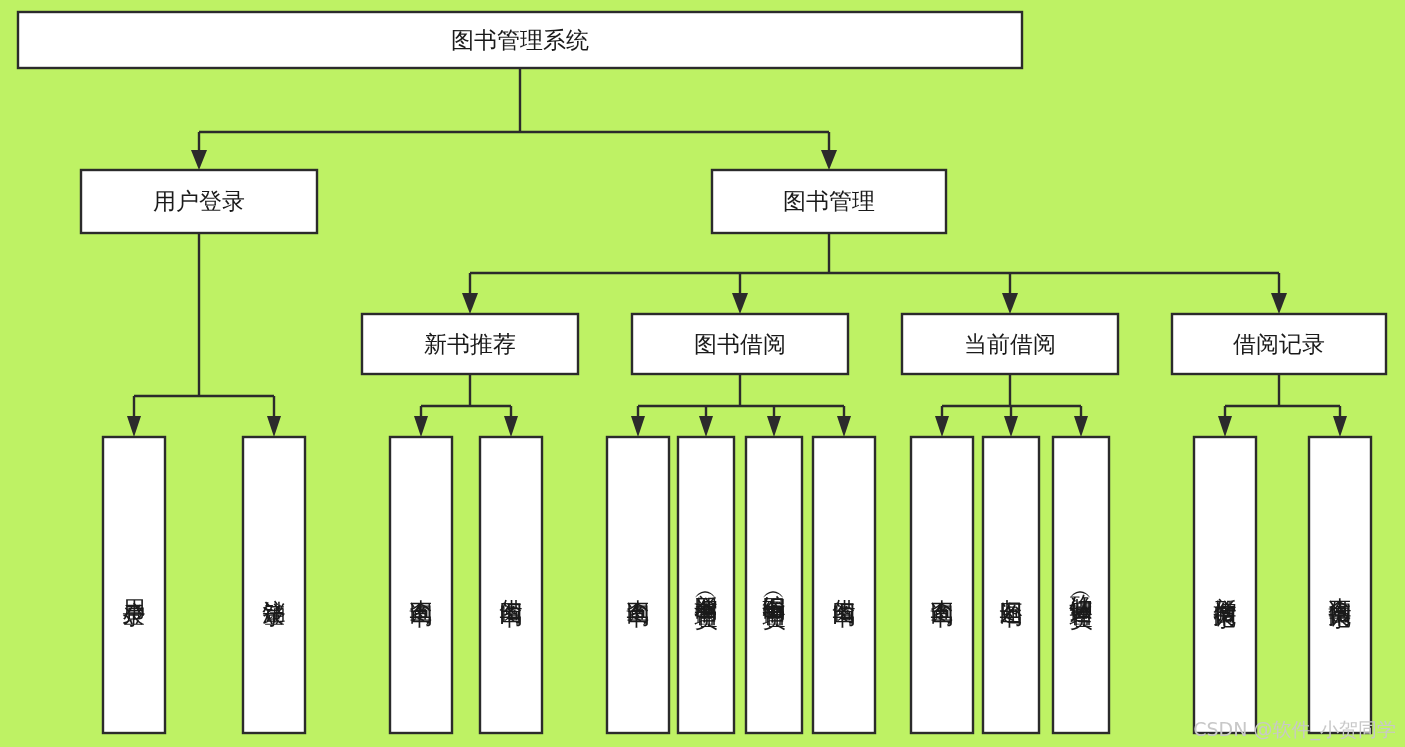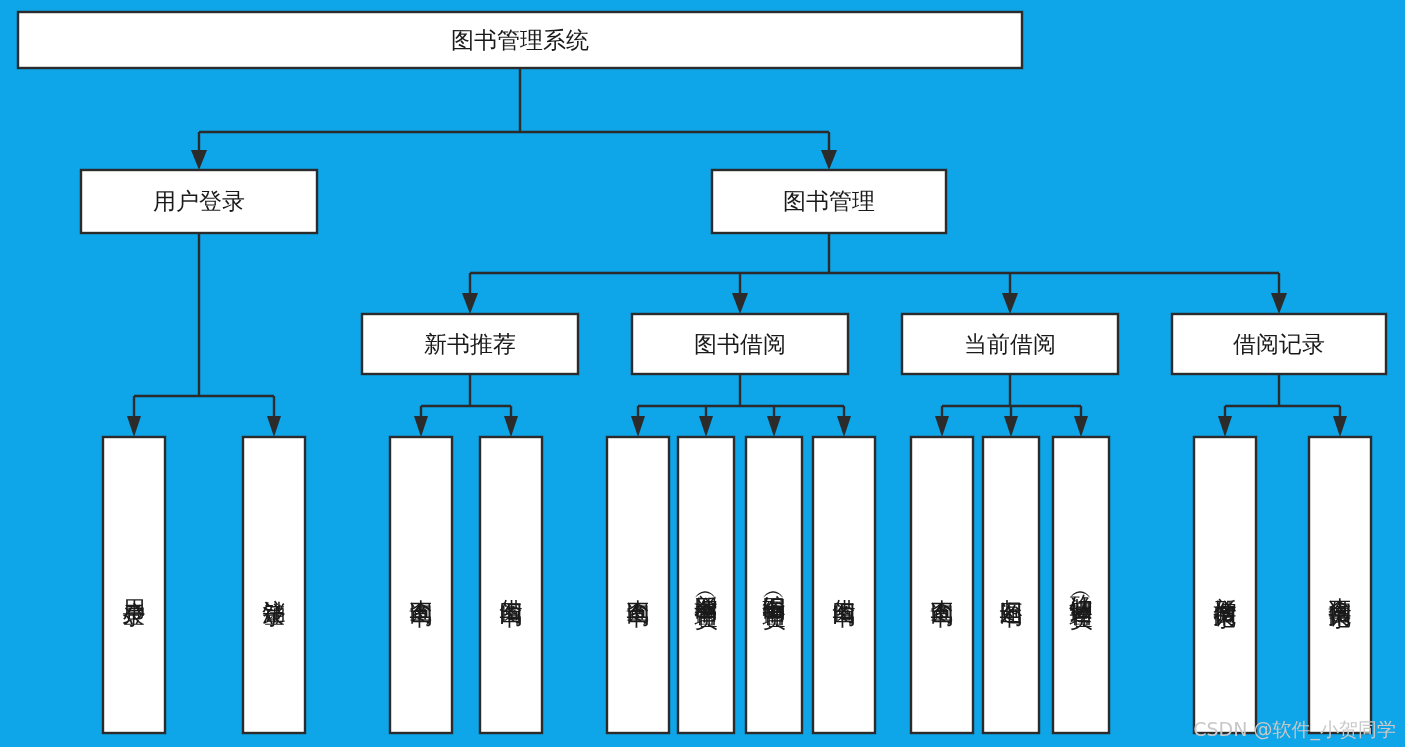--- a/index.html
+++ b/index.html
@@ -8,21 +8,21 @@
     padding: 0;
     background: #ffffff;
   }
   body {
     font-family: "DejaVu Sans", "Liberation Sans", sans-serif;
   }
   #diagram-root {
     position: relative;
     width: 1405px;
     height: 747px;
-    background: #0ea5e9;
+    background: #bef264;
     overflow: hidden;
   }
   svg#tree-svg {
     position: absolute;
     left: 0;
     top: 0;
     width: 1405px;
     height: 747px;
     display: block;
   }

